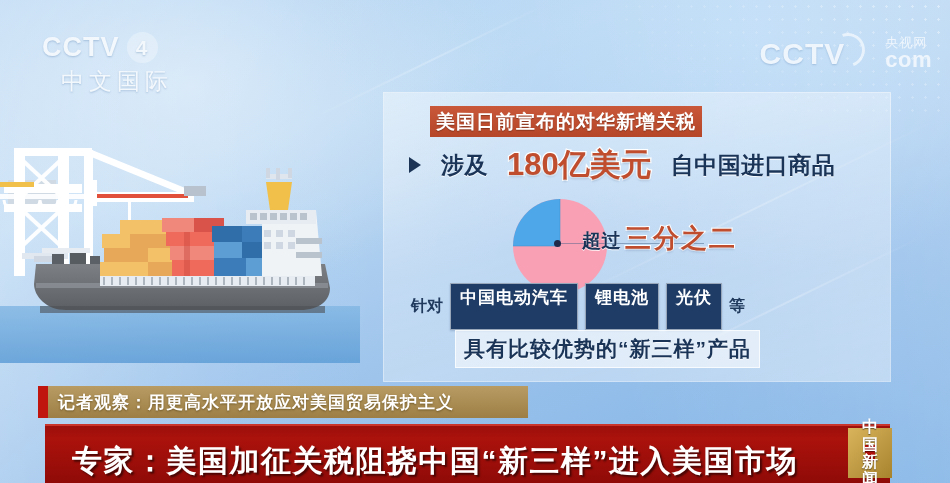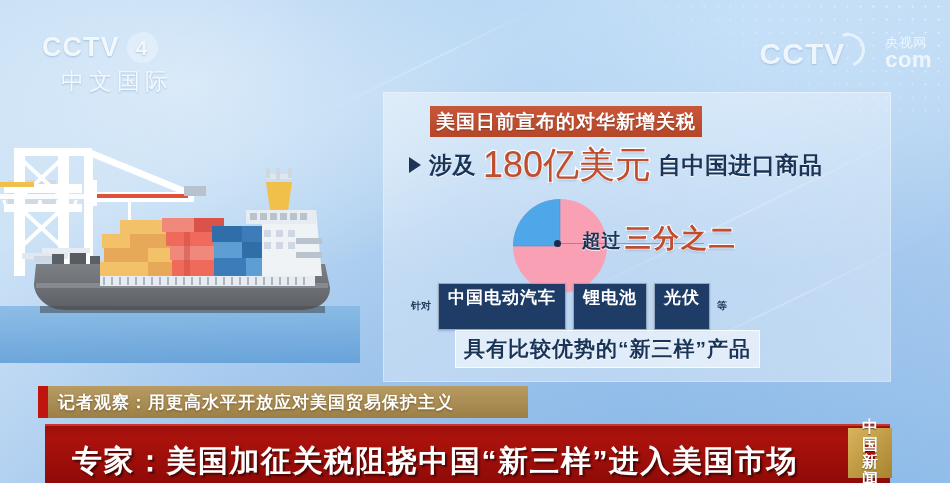--- a/index.html
+++ b/index.html
@@ -84,32 +84,32 @@
   }
   #panel-title{
     position:absolute; left:46px; top:13px; width:272px; height:31px;
     background:linear-gradient(180deg,#c9573a,#b54627);
     display:flex;align-items:center;justify-content:center;
     color:#ffffff; font-size:19px; font-weight:bold; letter-spacing:1px;
     text-shadow:0 1px 1px rgba(0,0,0,.28);
   }
   #tariff-line{
     position:absolute; left:25px; top:55px; width:470px; height:34px;
-    display:flex; align-items:center; gap:3px;
+    display:flex; align-items:center; gap:15px;
   }
   #bullet-triangle{
     width:0;height:0;border-top:8px solid transparent;border-bottom:8px solid transparent;
     border-left:12px solid #1c3557; margin-right:5px;
   }
   .navy-text{
     color:#1a3458; font-size:23px; font-weight:bold; letter-spacing:0.5px;
     text-shadow:0 1px 0 rgba(255,255,255,.85);
   }
   #amount-highlight{
-    color:#c04d2e; font-size:36px; font-weight:normal; padding:0 4px;
+    color:#c04d2e; font-size:31px; font-weight:bold; padding:0 4px;
     -webkit-text-stroke:2.5px #ffffff; paint-order:stroke fill;
     text-shadow:0 2px 2px rgba(90,120,160,.30);
   }
 
   
   #pie-chart-wrap{ position:absolute; left:126px; top:103px; width:100px; height:100px; }
   #pie-leader{
     position:absolute; left:172px; top:150px; width:148px; height:1px;
     background:rgba(60,90,130,.45);
   }
@@ -125,21 +125,21 @@
     -webkit-text-stroke:2px #ffffff; paint-order:stroke fill;
     text-shadow:0 2px 2px rgba(90,120,160,.28);
   }
   #over-label{ font-size:19px; }
 
   
   #chips-row{
     position:absolute; left:27px; top:200px; width:460px; height:26px;
     display:flex; align-items:center; gap:7px;
   }
-  .side-label{ color:#203a5e; font-size:10px; font-weight:bold; }
+  .side-label{ color:#203a5e; font-size:16px; font-weight:bold; }
   .chip{
     background:#1e3c66; color:#ffffff; font-size:17px; font-weight:bold;
     padding:2px 9px 20px 9px; letter-spacing:1px;
     border:1px solid rgba(255,255,255,.55);
     box-shadow:0 1px 2px rgba(40,70,110,.25);
   }
   #summary-box{
     position:absolute; left:71px; top:237px; width:305px; height:38px;
     background:rgba(255,255,255,0.55);
     border:1px solid rgba(255,255,255,0.75);

